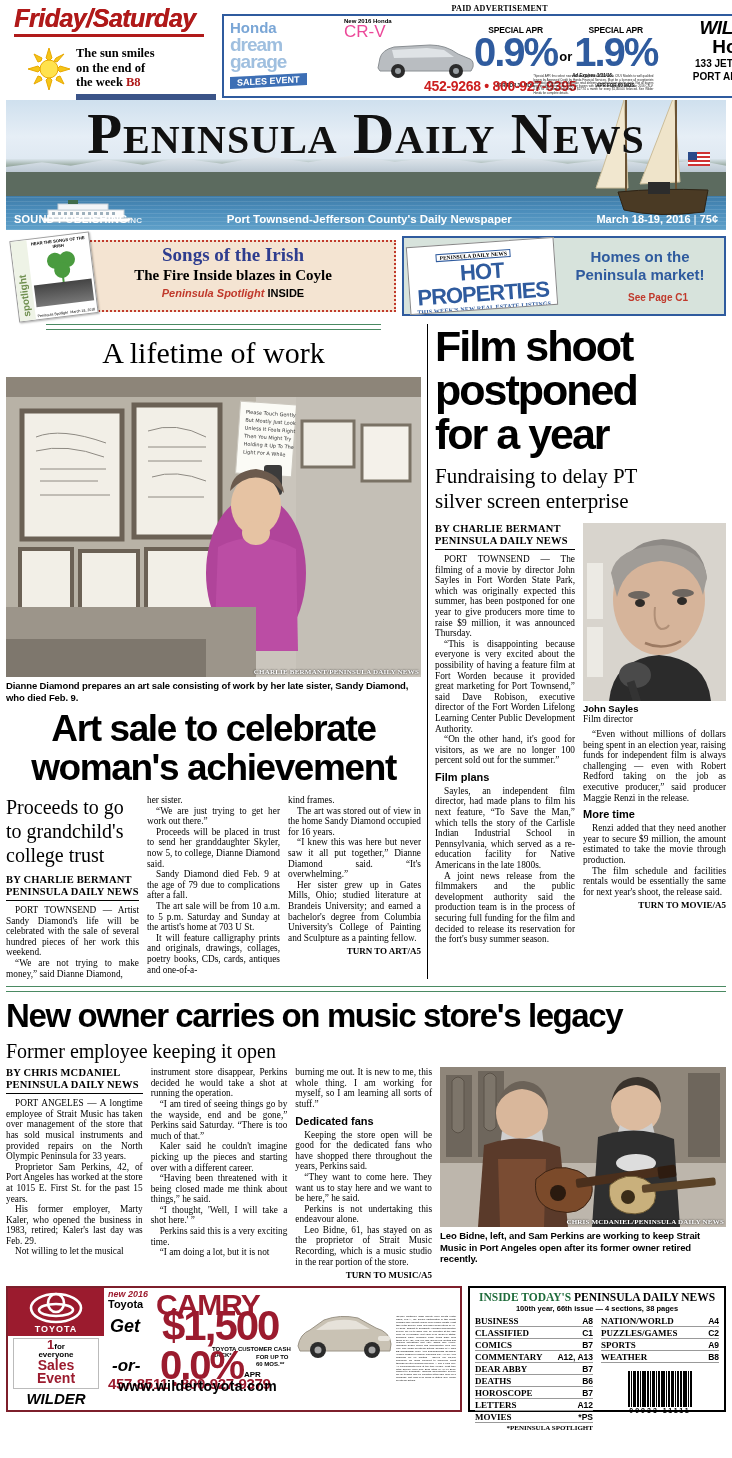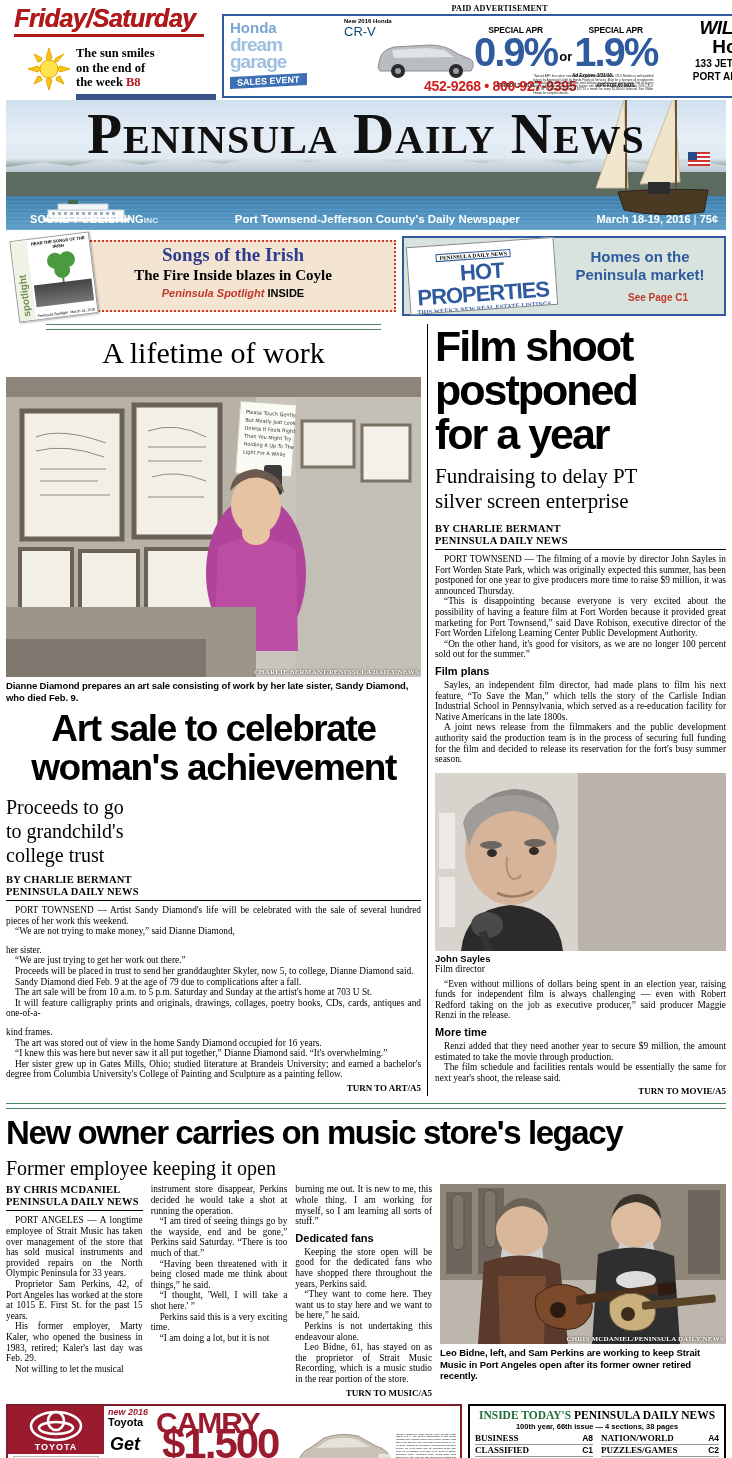--- a/index.html
+++ b/index.html
@@ -24,21 +24,21 @@
 
   .ad-top{flex:1;margin-left:6px;}
   .paidad{text-align:center;font-family:"Liberation Serif",serif;font-variant:small-caps;font-weight:bold;font-size:8px;letter-spacing:.3px;margin-bottom:1px;}
   .honda{border:2px solid #2f5b9e;height:80px;display:flex;position:relative;background:#fff;overflow:hidden;}
   .honda-l{width:120px;position:relative;padding:3px 0 0 6px;box-sizing:border-box;}
   .h-honda{font-family:"Liberation Sans",sans-serif;color:#7aa6d6;font-size:15px;font-weight:bold;}
   .h-dream{font-family:"Liberation Sans",sans-serif;color:#9fbfdf;font-size:19px;font-weight:bold;letter-spacing:-1px;line-height:17px;}
   .h-sales{background:#3d6fb5;color:#fff;font-family:"Liberation Sans",sans-serif;font-size:9px;font-weight:bold;display:inline-block;padding:1px 7px;margin-top:3px;transform:skewY(-3deg);}
   .honda-c{width:130px;position:relative;padding-top:2px;}
   .h-new{font-family:"Liberation Sans",sans-serif;font-size:6px;font-weight:bold;}
-  .h-crv{font-family:"Liberation Sans",sans-serif;font-size:13px;color:#0c4a6e;line-height:15px;}
+  .h-crv{font-family:"Liberation Sans",sans-serif;font-size:17px;color:#ec4899;line-height:15px;}
   .carsil{position:absolute;left:28px;top:18px;width:105px;height:46px;}
   .honda-apr{flex:1;display:flex;align-items:center;justify-content:flex-end;position:relative;}
   .apr-col{text-align:center;position:relative;}
   .apr-lbl{font-family:"Liberation Sans",sans-serif;font-size:8.5px;font-weight:bold;letter-spacing:-.2px;}
   .apr-big{font-family:"Liberation Sans",sans-serif;font-weight:bold;font-size:40px;color:#2f5b9e;line-height:34px;letter-spacing:-2px;}
   .apr-or{font-family:"Liberation Sans",sans-serif;font-weight:bold;font-size:13px;margin:0 2px;align-self:center;}
   .apr-sm{font-family:"Liberation Sans",sans-serif;font-size:4.5px;font-weight:bold;line-height:5px;text-align:left;display:inline-block;vertical-align:bottom;}
   .honda-r{width:118px;padding:3px 4px 0 2px;box-sizing:border-box;text-align:right;}
   .w-wilder{font-family:"Liberation Sans",sans-serif;font-style:italic;font-weight:bold;font-size:19px;letter-spacing:-.5px;line-height:18px;}
   .w-honda{font-family:"Liberation Sans",sans-serif;font-weight:bold;font-size:19px;line-height:19px;}
@@ -53,21 +53,21 @@
   .mountains{position:absolute;left:0;right:0;top:46px;height:34px;background:linear-gradient(#fdfdfd,#c9d4dd 60%,#a9b7c2);clip-path:polygon(0% 100%,0% 62%,5% 48%,9% 58%,14% 40%,19% 55%,24% 35%,30% 52%,36% 30%,42% 48%,48% 28%,54% 46%,60% 32%,66% 50%,72% 34%,78% 52%,84% 38%,90% 55%,96% 42%,100% 58%,100% 100%);}
   .treeline{position:absolute;left:0;right:0;top:72px;height:26px;background:#5c6b5f;}
   .water{position:absolute;left:0;right:0;top:96px;bottom:0;background:linear-gradient(#3f7ca8,#4a8cba 40%,#5fa0c9);}
   .water:after{content:"";position:absolute;inset:0;background:repeating-linear-gradient(0deg,rgba(255,255,255,.10) 0 1px,transparent 1px 4px);}
   .ferry{position:absolute;left:34px;top:100px;width:95px;height:24px;}
   .schooner{position:absolute;right:8px;top:-4px;width:130px;height:128px;}
   .mast-title{position:absolute;left:0;right:0;top:4px;text-align:center;
     font-family:"Liberation Serif",serif;font-variant:small-caps;font-weight:bold;
     font-size:57px;letter-spacing:1px;line-height:60px;color:#111;
     text-shadow:0 1px 0 rgba(255,255,255,.35);}
-  .mast-bottom{position:absolute;left:16px;right:0;bottom:2px;height:18px;display:flex;align-items:center;color:#fff;
+  .mast-bottom{position:absolute;left:0;right:0;bottom:2px;height:18px;display:flex;align-items:center;color:#fff;
     font-family:"Liberation Sans",sans-serif;font-weight:bold;font-size:11px;}
   .mb-left{margin-left:8px;letter-spacing:.2px;}
   .mb-left .inc{font-size:8px;opacity:.85;}
   .mb-center{flex:1;text-align:center;font-size:11.5px;}
   .mb-right{margin-right:8px;font-size:11px;}
   .mb-right .sep{opacity:.7;padding:0 3px;}
 
   
   .promo{display:flex;margin:6px 6px 0 6px;height:80px;}
   .promo-left{flex:1;position:relative;}
@@ -107,21 +107,21 @@
   .ph-credit{position:absolute;right:2px;bottom:1px;font-family:"Liberation Serif",serif;font-variant:small-caps;font-size:7px;font-weight:bold;color:#fff;letter-spacing:.2px;text-shadow:0 0 2px #000;}
   .caption{font-family:"Liberation Sans",sans-serif;font-size:9.5px;font-weight:bold;line-height:11.5px;margin:3px 0 6px 0;letter-spacing:-.1px;}
 
   .hl-sans{font-family:"Liberation Sans",sans-serif;font-weight:bold;font-size:37px;line-height:39px;letter-spacing:-1.4px;text-align:center;}
   .hl-sans-left{text-align:left;}
   .deck{font-family:"Liberation Serif",serif;font-size:20px;line-height:24px;}
 
   .byline{font-family:"Liberation Serif",serif;font-variant:small-caps;font-weight:bold;font-size:10.5px;line-height:12px;letter-spacing:.2px;}
   .byrule{border-bottom:1px solid #000;margin:2px 0 4px 0;}
 
-  .cols3{display:flex;gap:8px;flex-direction:column;}
+  .cols3{display:flex;gap:8px;}
   .cols3 > div{flex:1;}
   .body{font-family:"Liberation Serif",serif;font-size:9.3px;line-height:10.6px;text-align:justify;}
   .body p{margin:0;text-indent:9px;}
   .body p.noind{text-indent:0;}
   .subhead{font-family:"Liberation Sans",sans-serif;font-weight:bold;font-size:11px;margin:5px 0 3px 0;}
   .turn{font-family:"Liberation Serif",serif;font-variant:small-caps;font-weight:bold;font-size:9px;text-align:right;margin-top:3px;}
 
   .mug{width:100%;background:#b9b3ab;position:relative;overflow:hidden;}
   .mug-name{font-family:Liberation Sans, sans-serif;font-weight:bold;font-size:9.5px;margin-top:2px;}
   .mug-role{font-family:"Liberation Serif",serif;font-size:9.5px;}
@@ -521,20 +521,21 @@
           <p>PORT ANGELES — A longtime employee of Strait Music has taken over management of the store that has sold musical instruments and provided repairs on the North Olympic Peninsula for 33 years.</p>
           <p>Proprietor Sam Perkins, 42, of Port Angeles has worked at the store at 1015 E. First St. for the past 15 years.</p>
           <p>His former employer, Marty Kaler, who opened the business in 1983, retired; Kaler's last day was Feb. 29.</p>
           <p>Not willing to let the musical</p>
         </div>
       </div>
       <div class="mc">
         <div class="body">
           <p class="noind">instrument store disappear, Perkins decided he would take a shot at running the operation.</p>
           <p>“I am tired of seeing things go by the wayside, end and be gone,” Perkins said Saturday. “There is too much of that.”</p>
+          <p>Kaler said he couldn't imagine picking up the pieces and starting over with a different career.</p>
           <p>“Having been threatened with it being closed made me think about things,” he said.</p>
           <p>“I thought, 'Well, I will take a shot here.' ”</p>
           <p>Perkins said this is a very exciting time.</p>
           <p>“I am doing a lot, but it is not</p>
         </div>
       </div>
       <div class="mc">
         <div class="body">
           <p class="noind">burning me out. It is new to me, this whole thing. I am working for myself, so I am learning all sorts of stuff.”</p>
         </div>

